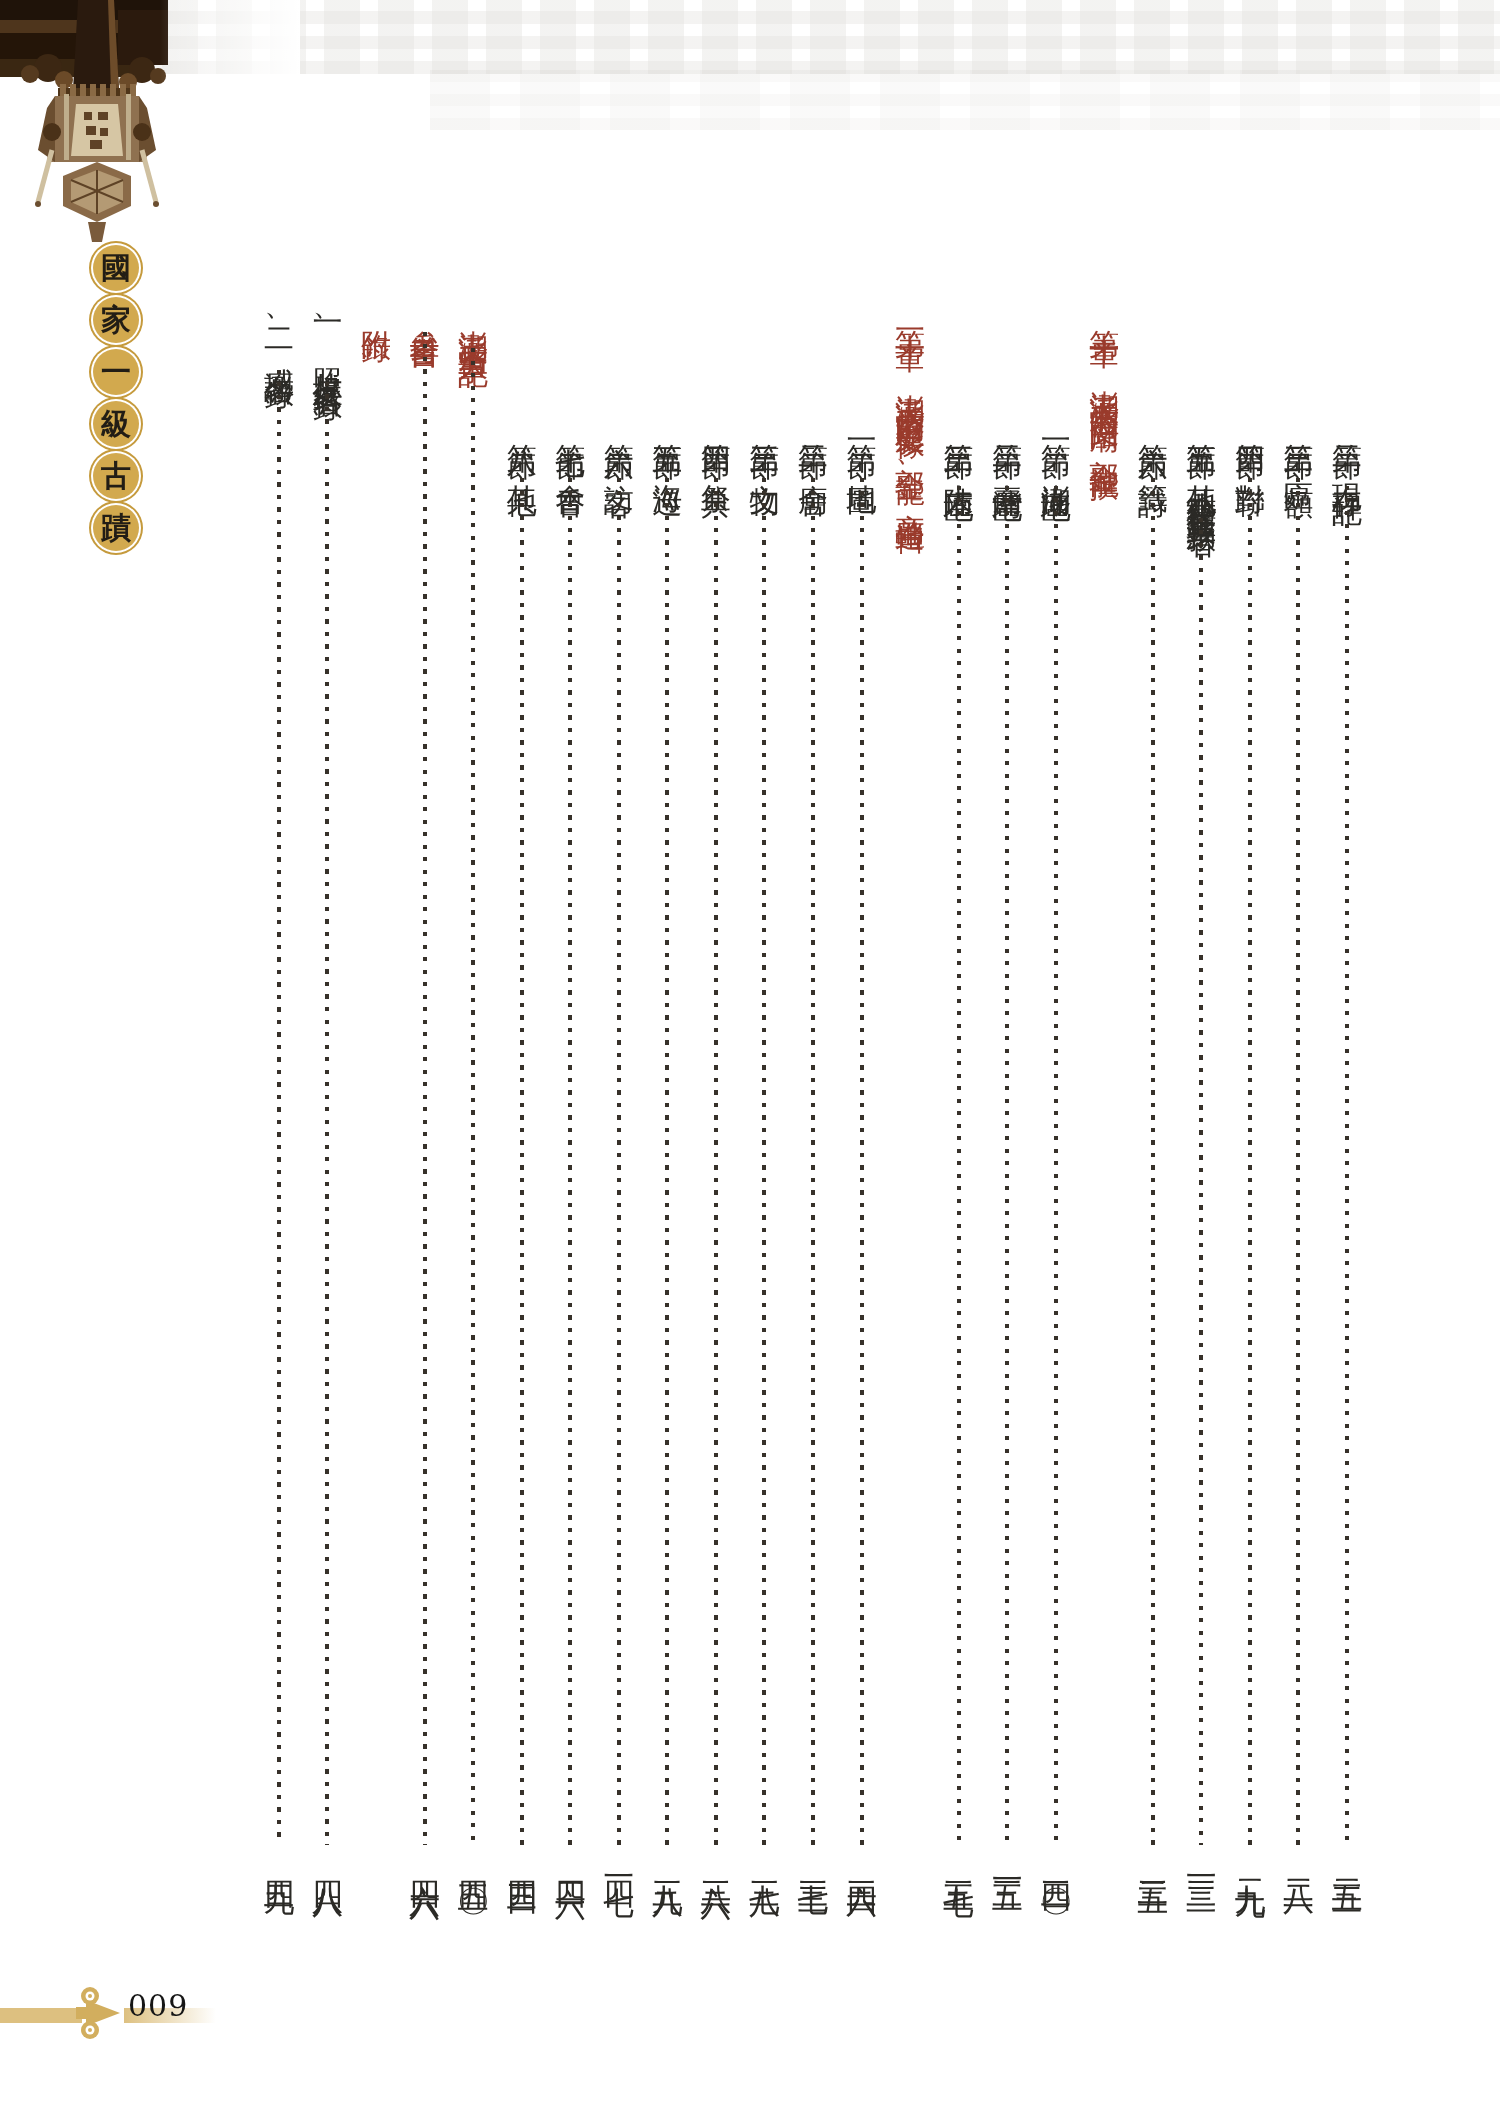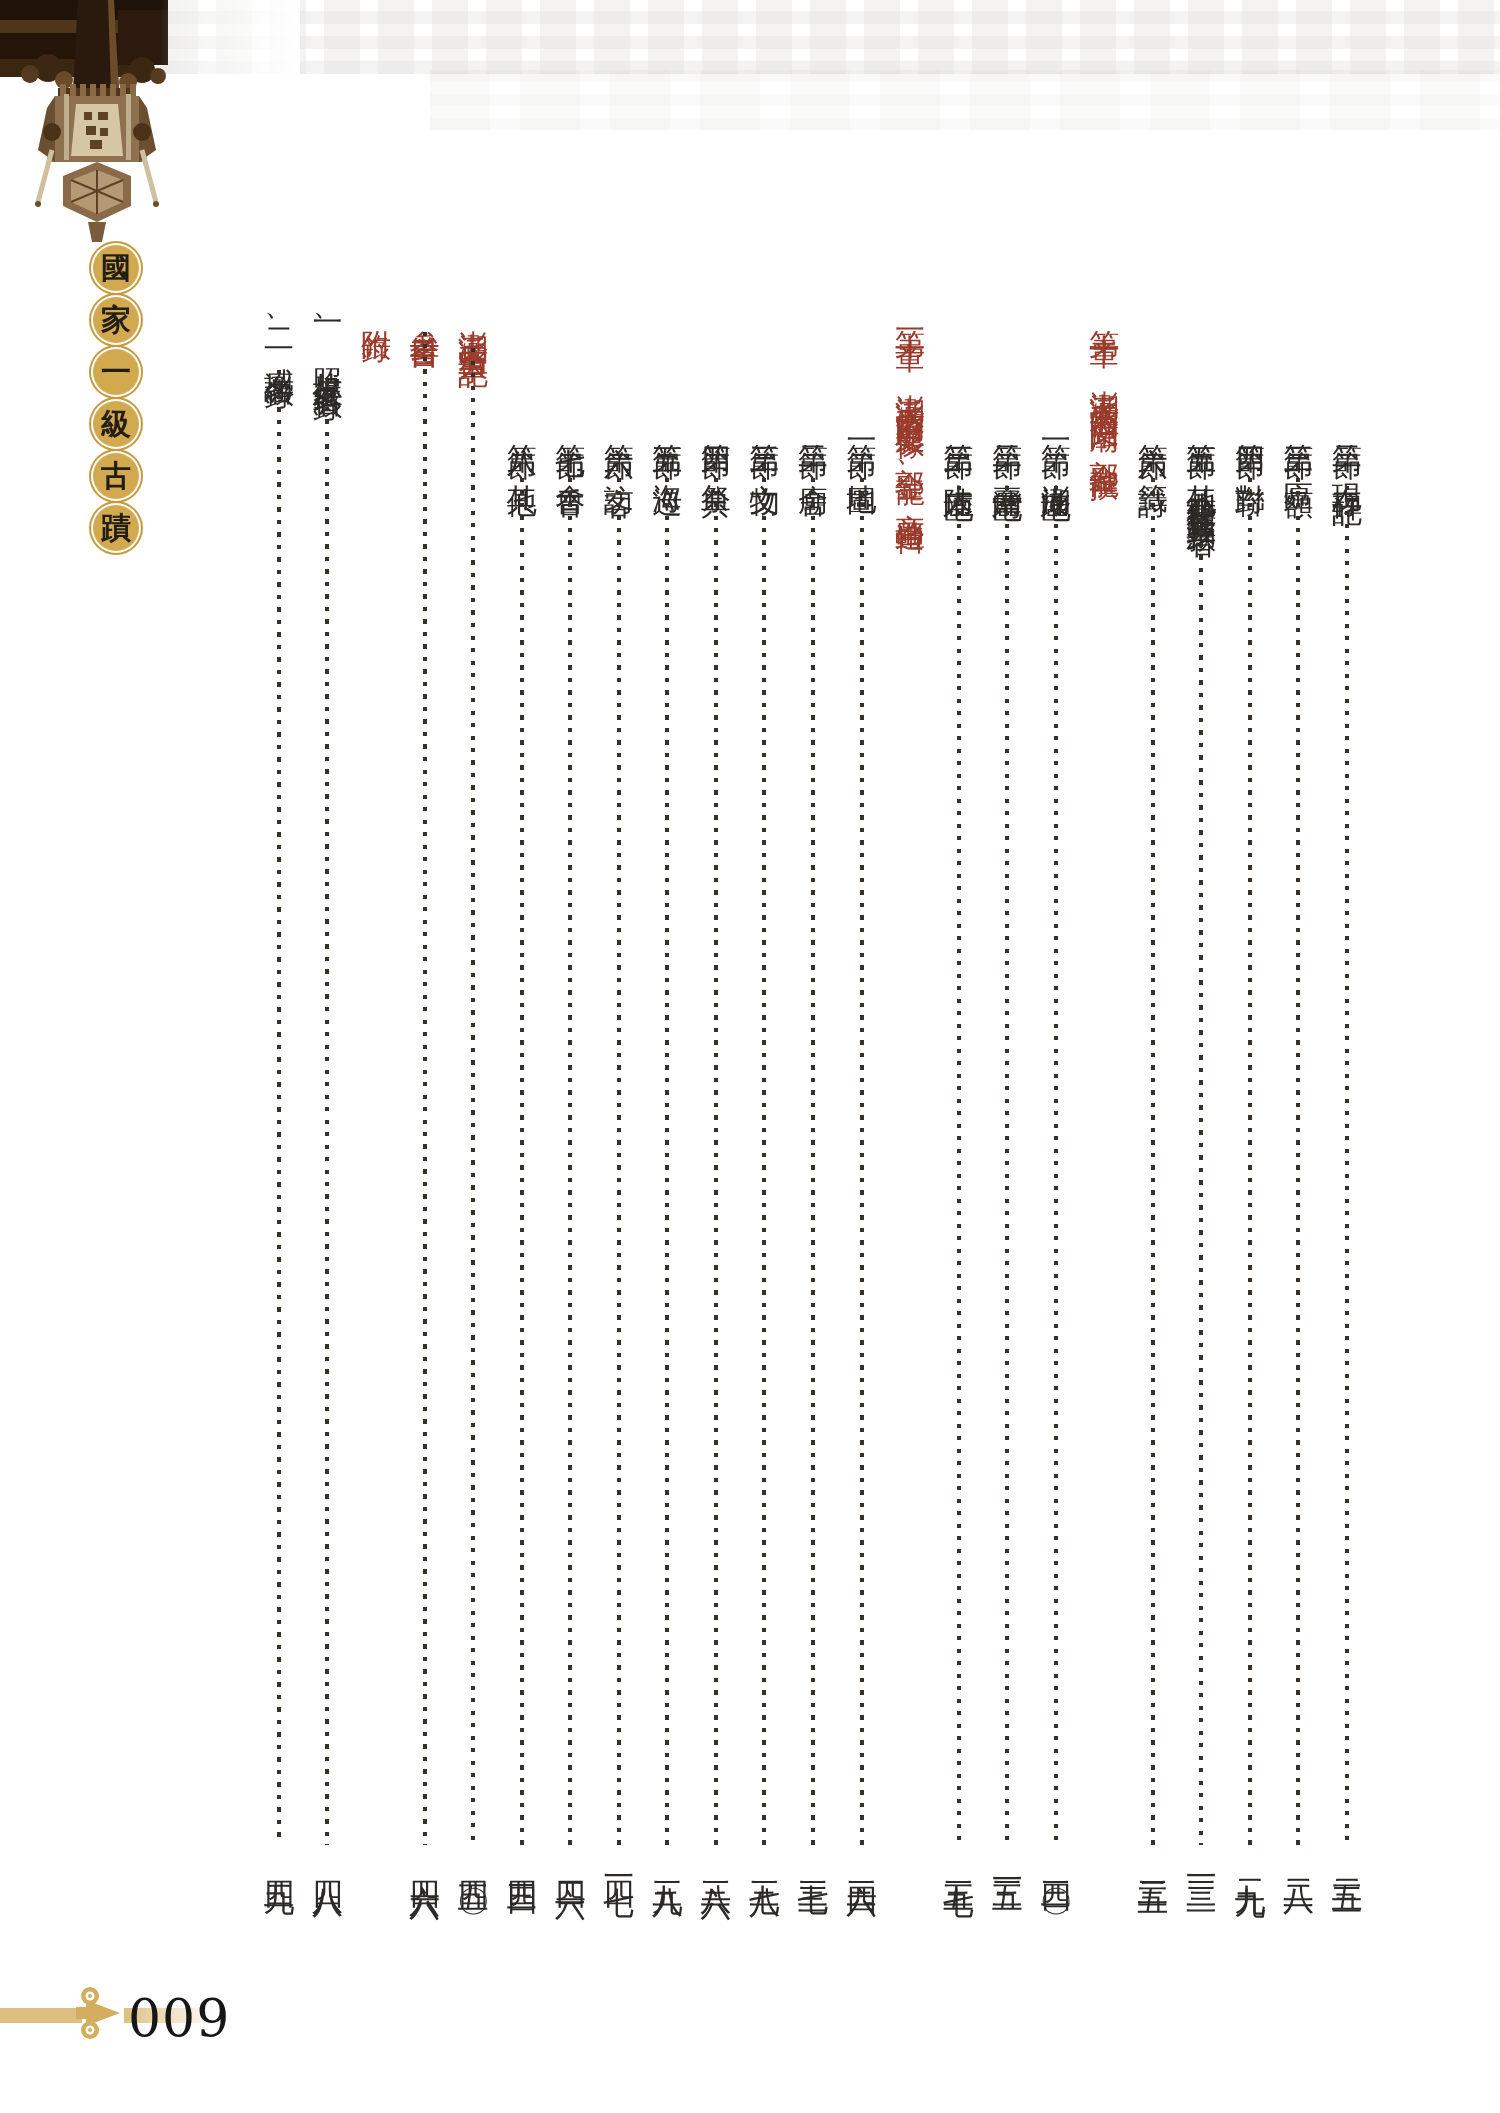--- a/index.html
+++ b/index.html
@@ -53,21 +53,21 @@
   .pagenum{
     writing-mode:vertical-rl;text-orientation:mixed;
     font-size:31px;line-height:1;letter-spacing:3px;color:#2b2a26;flex:0 0 auto;
   }
 
   
   .bar-left{position:absolute;left:0;top:2008px;width:82px;height:15px;background:#ddc080;}
   .bar-right{position:absolute;left:124px;top:2008px;width:92px;height:15px;
     background:linear-gradient(to right,#ddc080,rgba(221,191,128,0));}
   .ornament{position:absolute;left:76px;top:1984px;}
-  .folio{position:absolute;left:128px;top:1988px;font-size:52px;color:#161616;letter-spacing:1px;}
+  .folio{position:absolute;left:128px;top:1988px;font-size:30px;color:#161616;letter-spacing:1px;}
 </style>
 </head>
 <body>
 
 <div class="tile-band"></div>
 <div class="tile-band2"></div>
 
 <svg class="photo" width="300" height="250" viewBox="0 0 300 250">
   <defs>
     <linearGradient id="fadeR" x1="0" y1="0" x2="1" y2="0">

